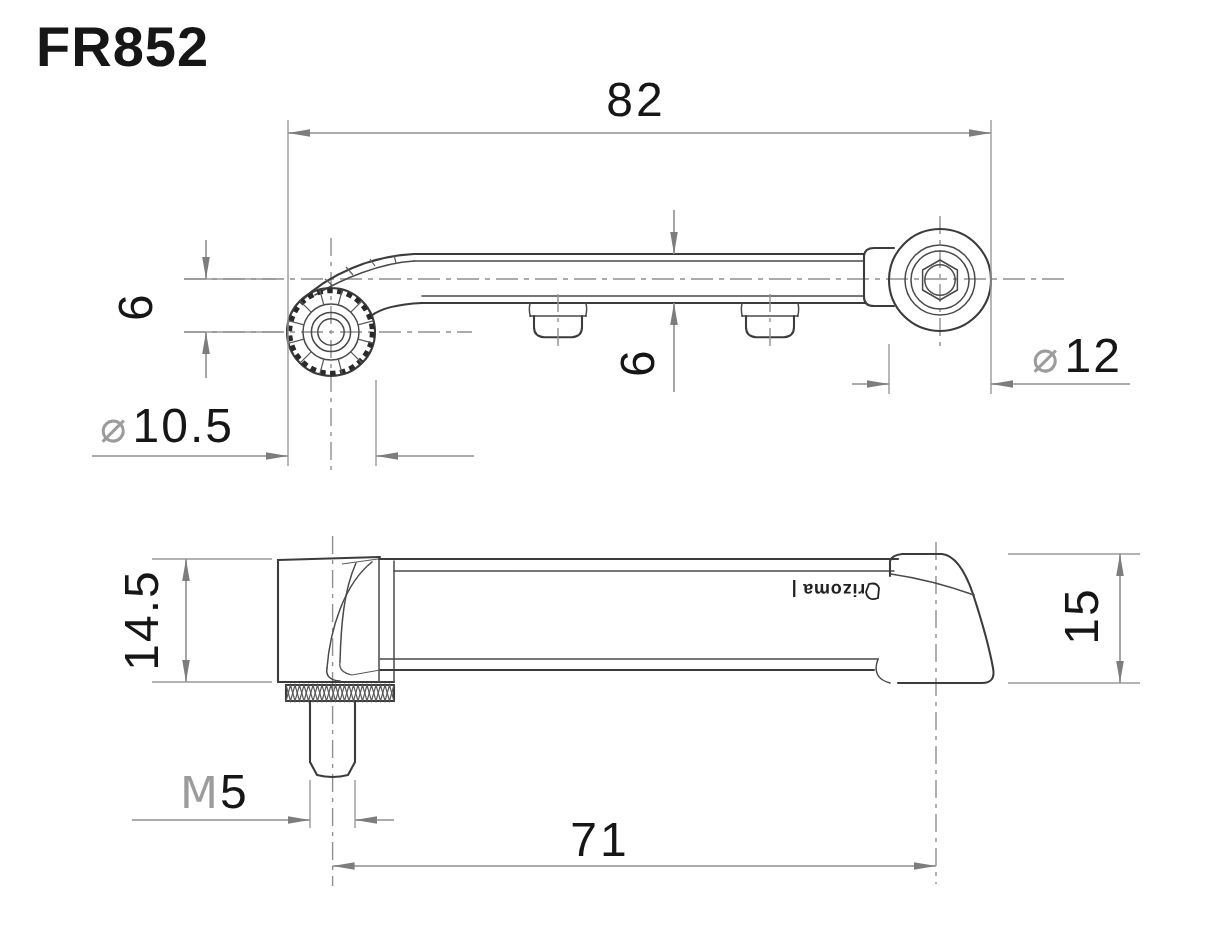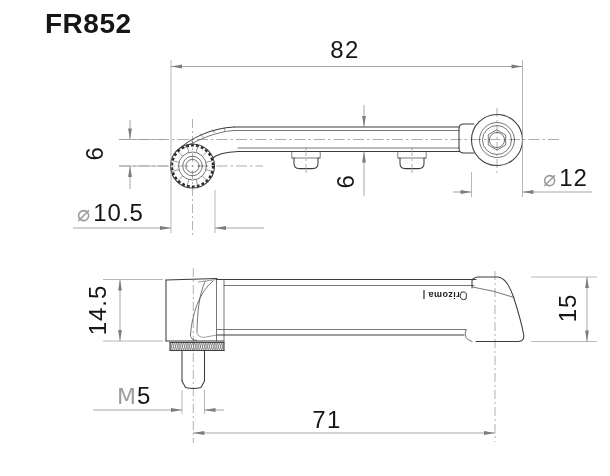--- a/index.html
+++ b/index.html
@@ -1,17 +1,17 @@
 <!DOCTYPE html>
 <html><head>
 <meta charset="utf-8">
 <style>
   html,body{margin:0;padding:0;background:#ffffff;}
   .stage{width:570px;height:476px;background:#ffffff;position:relative;overflow:hidden;
-         font-family:"Liberation Sans", sans-serif;margin-left:27px;}
+         font-family:"Liberation Sans", sans-serif;}
   svg{display:block;}
   text{fill:#161616;font-family:"Liberation Sans", sans-serif;}
   .title{font-size:28px;font-weight:bold;letter-spacing:0.5px;}
   .dim{font-size:24px;letter-spacing:1.5px;}
   .dim-s{font-size:24px;letter-spacing:1px;}
   .sym{fill:#9c9c9c;font-family:"DejaVu Sans", sans-serif;font-size:22px;}
   .logo{font-size:9px;font-weight:bold;letter-spacing:0.4px;fill:#222;}
   .part{stroke:#3c3c3c;fill:none;stroke-width:1.05;stroke-linecap:round;stroke-linejoin:round;}
   .part2{stroke:#4a4a4a;fill:none;stroke-width:0.75;stroke-linecap:round;stroke-linejoin:round;}
   .thin{stroke:#5a5a5a;fill:none;stroke-width:0.6;}

